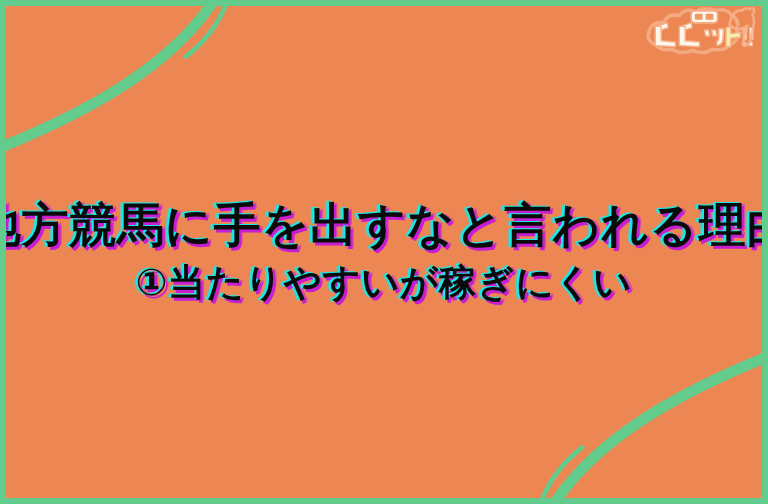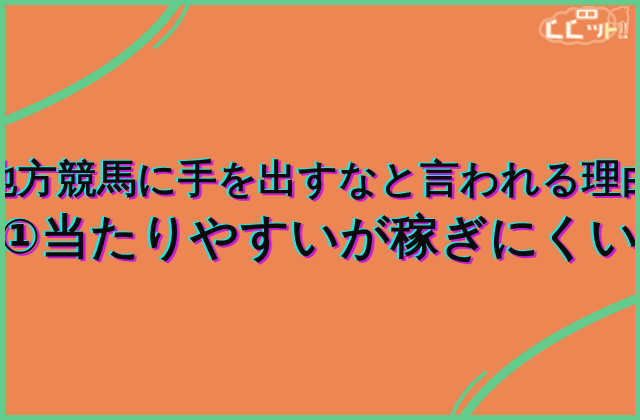--- a/index.html
+++ b/index.html
@@ -55,21 +55,21 @@
     white-space: nowrap;
     line-height: 1.18;
     
     text-shadow:
       -2px -1px 0 #19e8e8,
        2px  2px 0 #c81ed2,
       -3px  0px 0 rgba(25,232,232,0.55),
        3px  1px 0 rgba(200,30,210,0.5);
   }
   #title-line-1 { font-size: 39px; }
-  #title-line-2 { font-size: 48px; margin-top: 0; }
+  #title-line-2 { font-size: 31px; margin-top: 0; }
 
   
   #brand-logo {
     position: absolute;
     right: 4px;
     top: 1px;
     width: 96px;
     height: 44px;
   }
   #brand-logo svg { display: block; }

